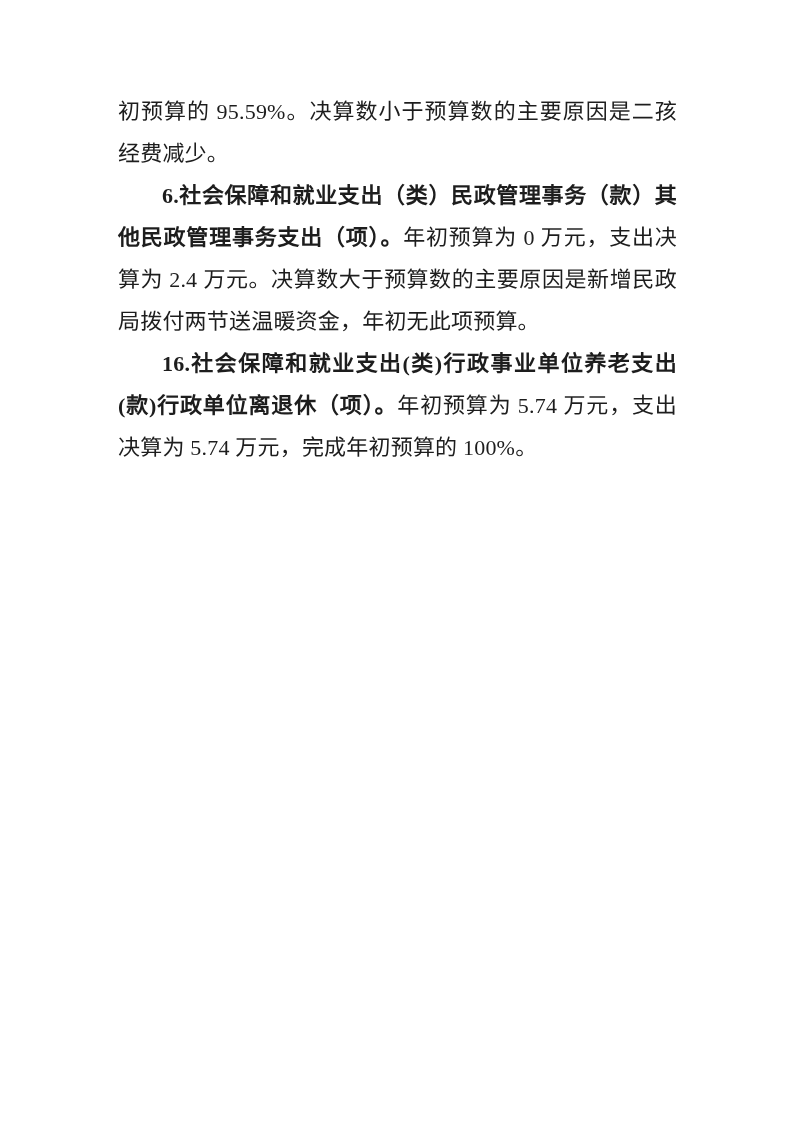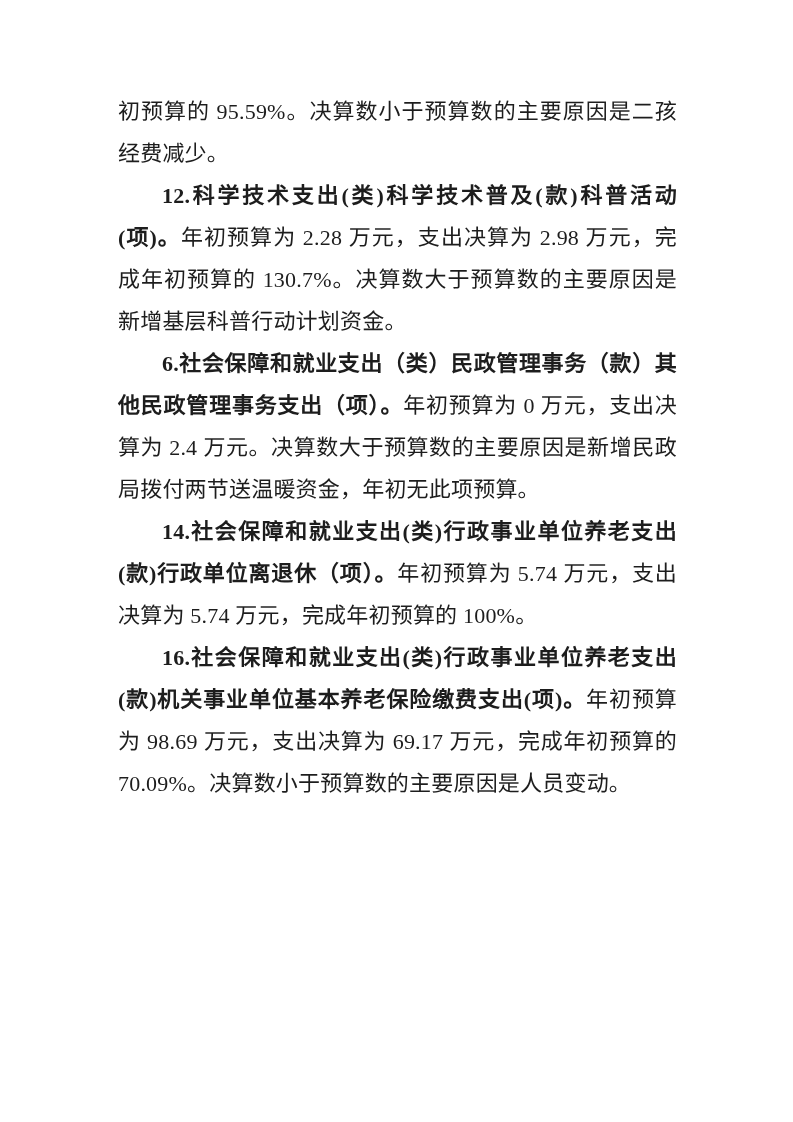--- a/index.html
+++ b/index.html
@@ -38,24 +38,22 @@
   }
 </style>
 </head>
 <body>
 
 <div class="page">
   <div class="content">
 
     <p class="para"><span>初预算的 95.59%。决算数小于预算数的主要原因是二孩经费减少。</span></p>
 
-    <p class="para indent"><b>12.科学技术支出(类)科学技术普及(款)科普活动(项)。</b><span>年初预算为 2.28 万元，支出决算为 2.98 万元，完成年初预算的 130.7%。决算数大于预算数的主要原因是新增基层科普行动计划资金。</span></p>
 
     <p class="para indent"><b>6.社会保障和就业支出（类）民政管理事务（款）其他民政管理事务支出（项）。</b><span>年初预算为 0 万元，支出决算为 2.4 万元。决算数大于预算数的主要原因是新增民政局拨付两节送温暖资金，年初无此项预算。</span></p>
 
-    <p class="para indent"><b>14.社会保障和就业支出(类)行政事业单位养老支出(款)行政单位离退休（项）。</b><span>年初预算为 5.74 万元，支出决算为 5.74 万元，完成年初预算的 100%。</span></p>
+    <p class="para indent"><b>16.社会保障和就业支出(类)行政事业单位养老支出(款)行政单位离退休（项）。</b><span>年初预算为 5.74 万元，支出决算为 5.74 万元，完成年初预算的 100%。</span></p>
 
 
-    <p class="para indent"><b>16.社会保障和就业支出(类)行政事业单位养老支出(款)机关事业单位基本养老保险缴费支出(项)。</b><span>年初预算为 98.69 万元，支出决算为 69.17 万元，完成年初预算的 70.09%。决算数小于预算数的主要原因是人员变动。</span></p>
 
 
   </div>
 </div>
 
 </body></html>

